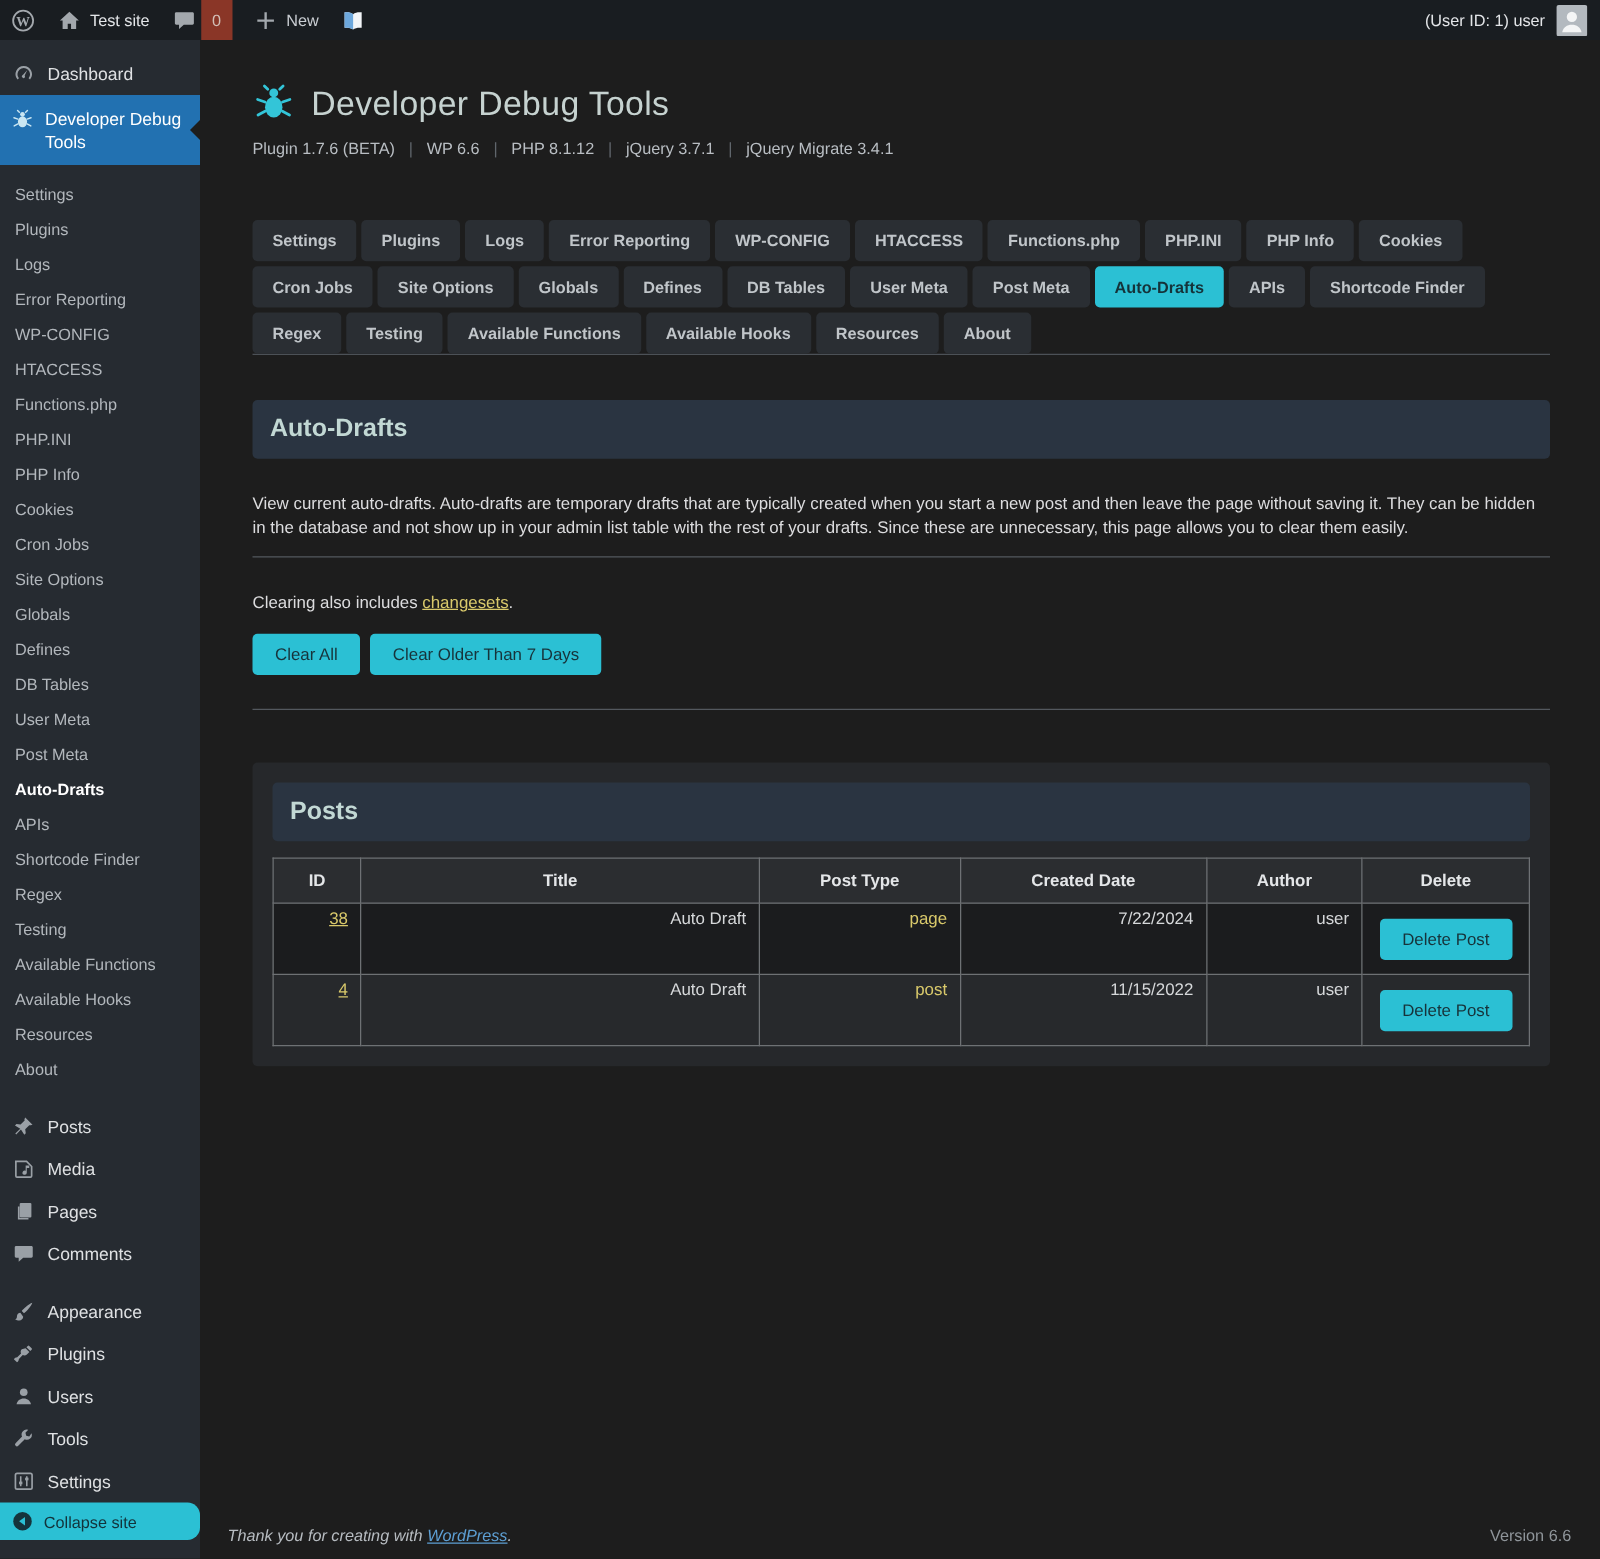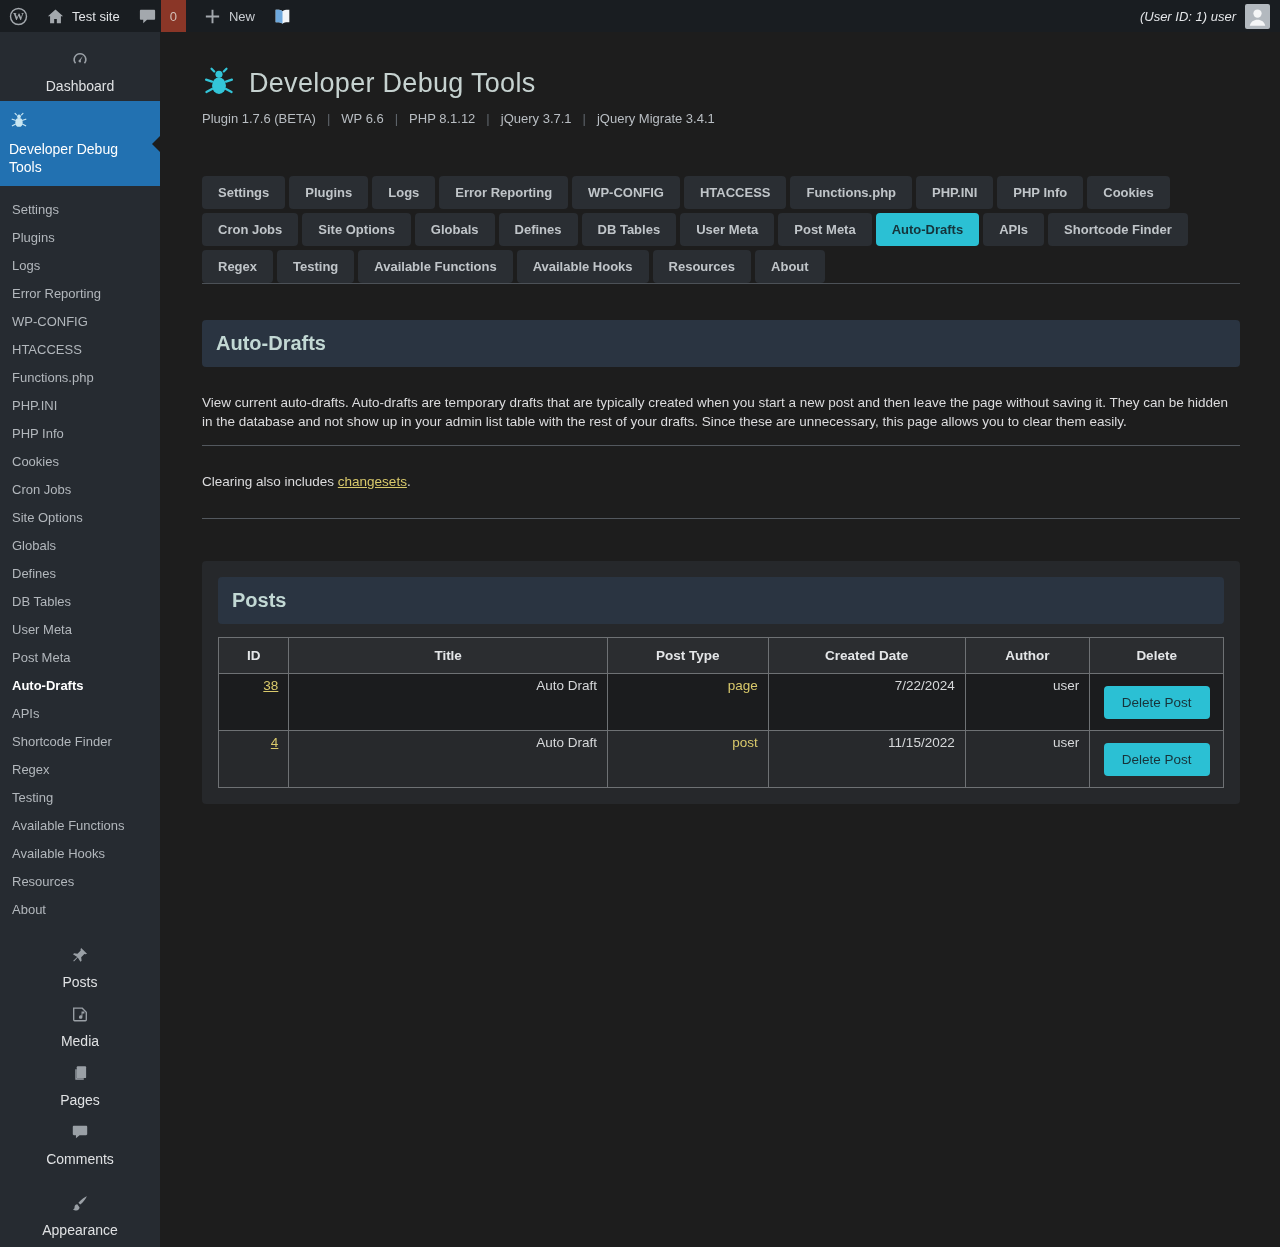--- a/index.html
+++ b/index.html
@@ -21,37 +21,37 @@
   }
   .ab-item { display: flex; align-items: center; gap: 7px; padding: 0 9px; cursor: pointer; }
   .ab-item .icon { display: flex; align-items: center; }
   .ab-item .icon svg { width: 19px; height: 19px; }
   .ab-sitename { color: #e3e5e8; }
   .ab-count {
     display: flex; align-items: center; justify-content: center;
     min-width: 25px; padding: 0 9px; height: 32px;
     color: #d3bfb7;
   }
-  .ab-right { margin-left: auto; display: flex; align-items: center; gap: 9px; padding: 0 10px; color: #e3e5e8; font-style: italic; }
+  .ab-right { margin-left: auto; display: flex; align-items: center; gap: 9px; padding: 0 10px; color: #e3e5e8; }
   .ab-avatar { width: 25px; height: 25px; border-radius: 2px; overflow: hidden; display: flex; }
   .ab-avatar svg { width: 25px; height: 25px; }
   .icon-gray { color: #a3a8ad; }
 
   .frame { flex: 1; display: flex; min-height: 0; }
 
   
   .sidebar {
     width: 160px; flex: 0 0 160px;
     background: #262b31;
     display: flex; flex-direction: column;
     padding-top: 10px;
   }
   .menu-item {
     display: flex; align-items: center; gap: 9px;
-    padding: 7px 9px; font-size: 14px; color: #dfe1e3; cursor: pointer; flex-direction: column;
+    padding: 7px 9px; font-size: 14px; color: #dfe1e3; cursor: pointer;
   }
   .menu-item .icon { width: 20px; height: 20px; color: #9aa0a6; display: flex; align-items: center; justify-content: center; }
   .menu-item .icon svg { width: 18px; height: 18px; }
   .menu-active {
     position: relative;
     background: #2271b1; color: #ffffff;
     align-items: flex-start;
     padding: 10px 9px;
     font-size: 14px; line-height: 18px;
   }
@@ -397,20 +397,24 @@
           <button class="tab">Resources</button>
           <button class="tab">About</button>
         </div>
       </div>
 
     <h2 class="panel-heading mt-section">Auto-Drafts</h2>
     <p class="body-text">View current auto-drafts. Auto-drafts are temporary drafts that are typically created when you start a new post and then leave the page without saving it. They can be hidden in the database and not show up in your admin list table with the rest of your drafts. Since these are unnecessary, this page allows you to clear them easily.</p>
     <hr class="divider">
 
     <p class="body-text"><span>Clearing also includes </span><a class="link-yellow">changesets</a><span>.</span></p>
+    <div class="btn-row">
+      <button class="btn-cyan">Clear All</button>
+      <button class="btn-cyan">Clear Older Than 7 Days</button>
+    </div>
     <hr class="divider-lg">
 
     <div class="posts-panel">
       <h2 class="panel-heading">Posts</h2>
       <table class="posts-table">
         <colgroup>
           <col style="width:7%">
             <col style="width:31.7%">
             <col style="width:16%">
           <col style="width:19.6%">
@@ -441,14 +445,18 @@
               <td>Auto Draft</td>
               <td><span class="yellow-text">post</span></td>
               <td>11/15/2022</td>
               <td>user</td>
               <td class="delete-cell"><button class="btn-cyan">Delete Post</button></td>
             </tr>
           </tbody>
       </table>
     </div>
 
+    <div class="footer">
+      <span class="footer-left"><span>Thank you for creating with </span><a class="link-blue">WordPress</a><span>.</span></span>
+      <span class="footer-version">Version 6.6</span>
+    </div>
   </div>
 </div>
 
 </body></html>

